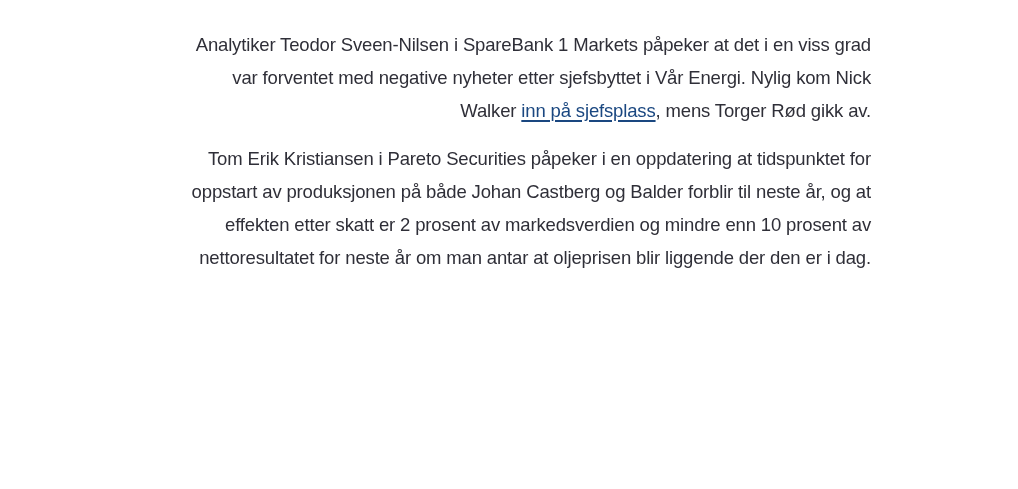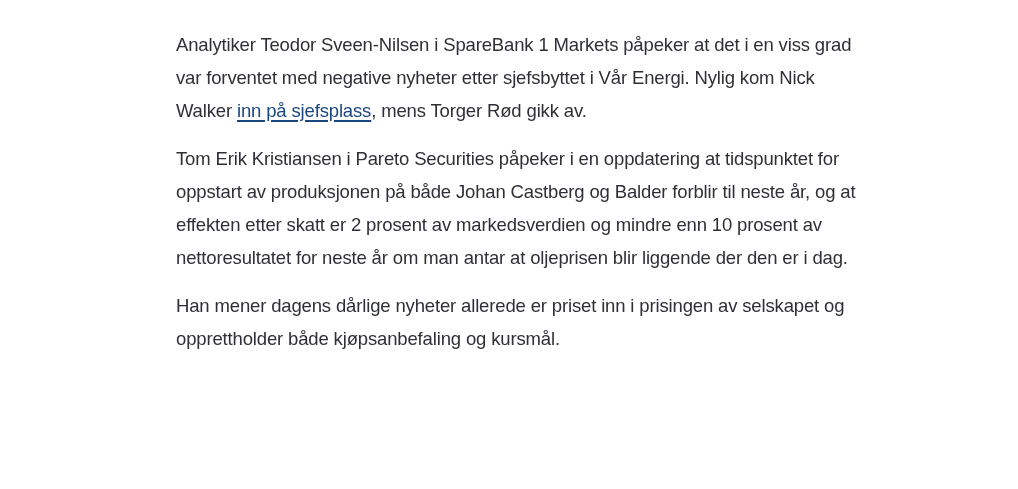--- a/index.html
+++ b/index.html
@@ -23,33 +23,33 @@
     padding: 28px 0 0 176px;
   }
   p.para {
     width: 695px;
     margin: 0 0 15px 0;
     font-size: 18.5px;
     line-height: 33px;
     letter-spacing: -0.15px;
     color: var(--text_color);
     font-weight: 400;
+    text-align: right;
   }
   a.inline-link {
     color: var(--link_color);
     text-decoration: underline;
     text-decoration-color: var(--link_color);
     text-decoration-thickness: 1.5px;
     text-underline-offset: 3px;
     cursor: pointer;
   }
 </style>
 </head>
 <body>
 
 <main class="article-body">
   <p class="para"><span>Analytiker Teodor Sveen-Nilsen i SpareBank 1 Markets påpeker at det i en viss grad var forventet med negative nyheter etter sjefsbyttet i Vår Energi. Nylig kom Nick Walker </span><a class="inline-link">inn på sjefsplass</a><span>, mens Torger Rød gikk av.</span></p>
 
 
   <p class="para">Tom Erik Kristiansen i Pareto Securities påpeker i en oppdatering at tidspunktet for oppstart av produksjonen på både Johan Castberg og Balder forblir til neste år, og at effekten etter skatt er 2 prosent av markedsverdien og mindre enn 10 prosent av nettoresultatet for neste år om man antar at oljeprisen blir liggende der den er i dag.</p>
 
-  <p class="para">Han mener dagens dårlige nyheter allerede er priset inn i prisingen av selskapet og opprettholder både kjøpsanbefaling og kursmål.</p>
 </main>
 
 </body></html>

